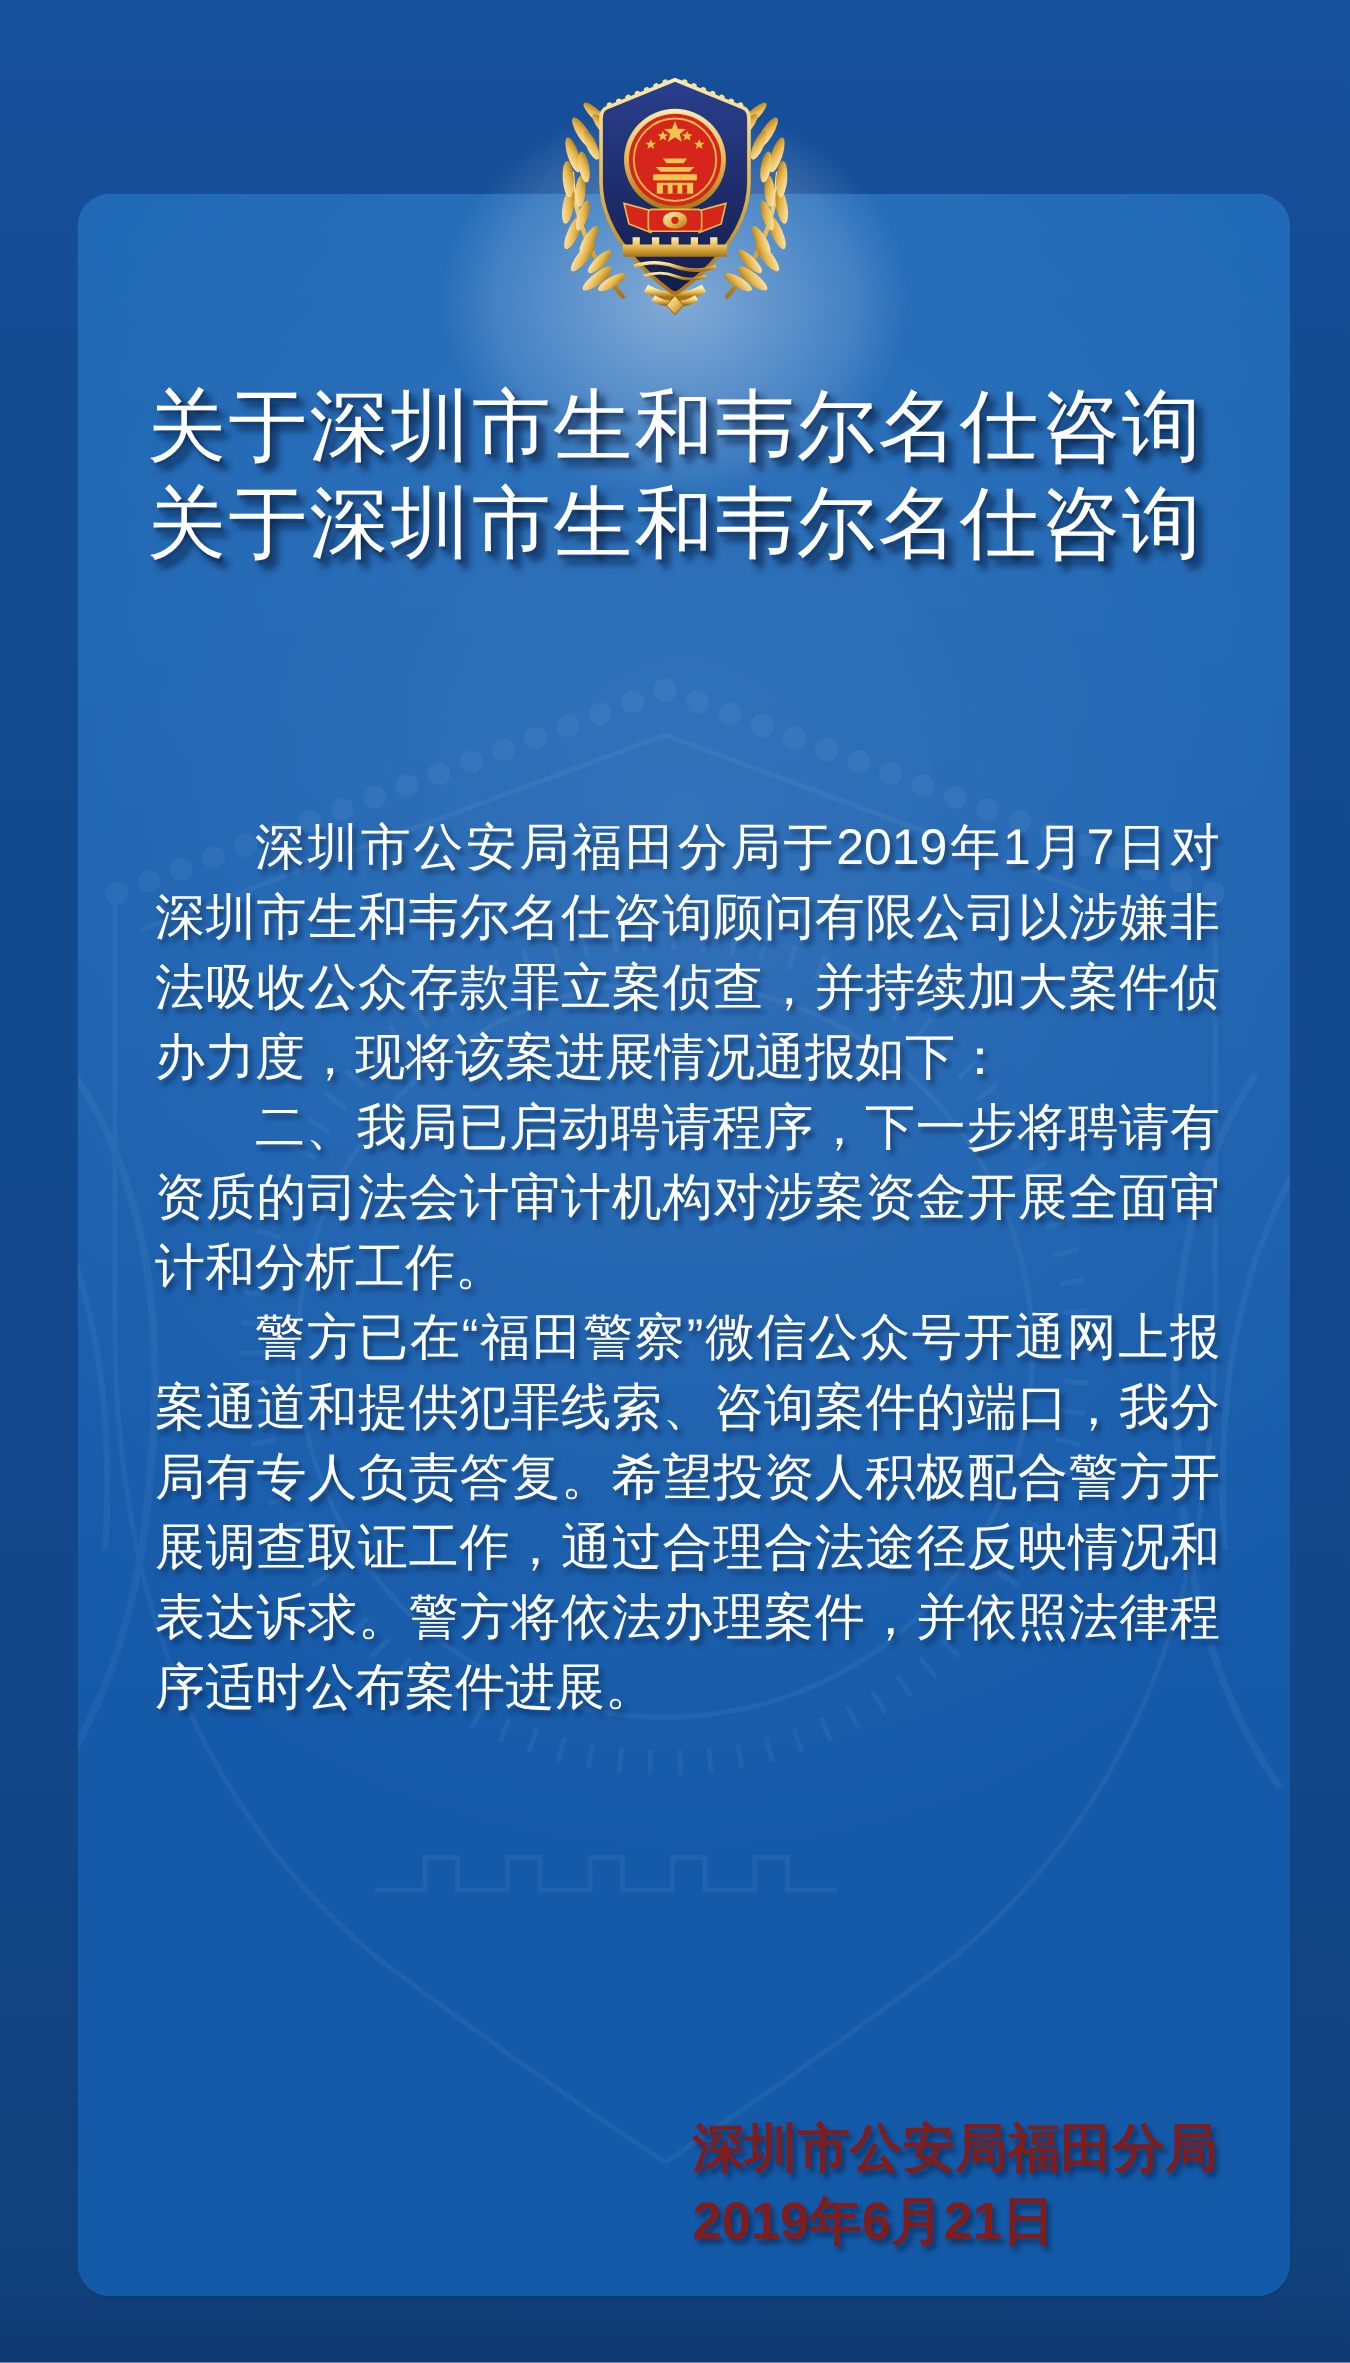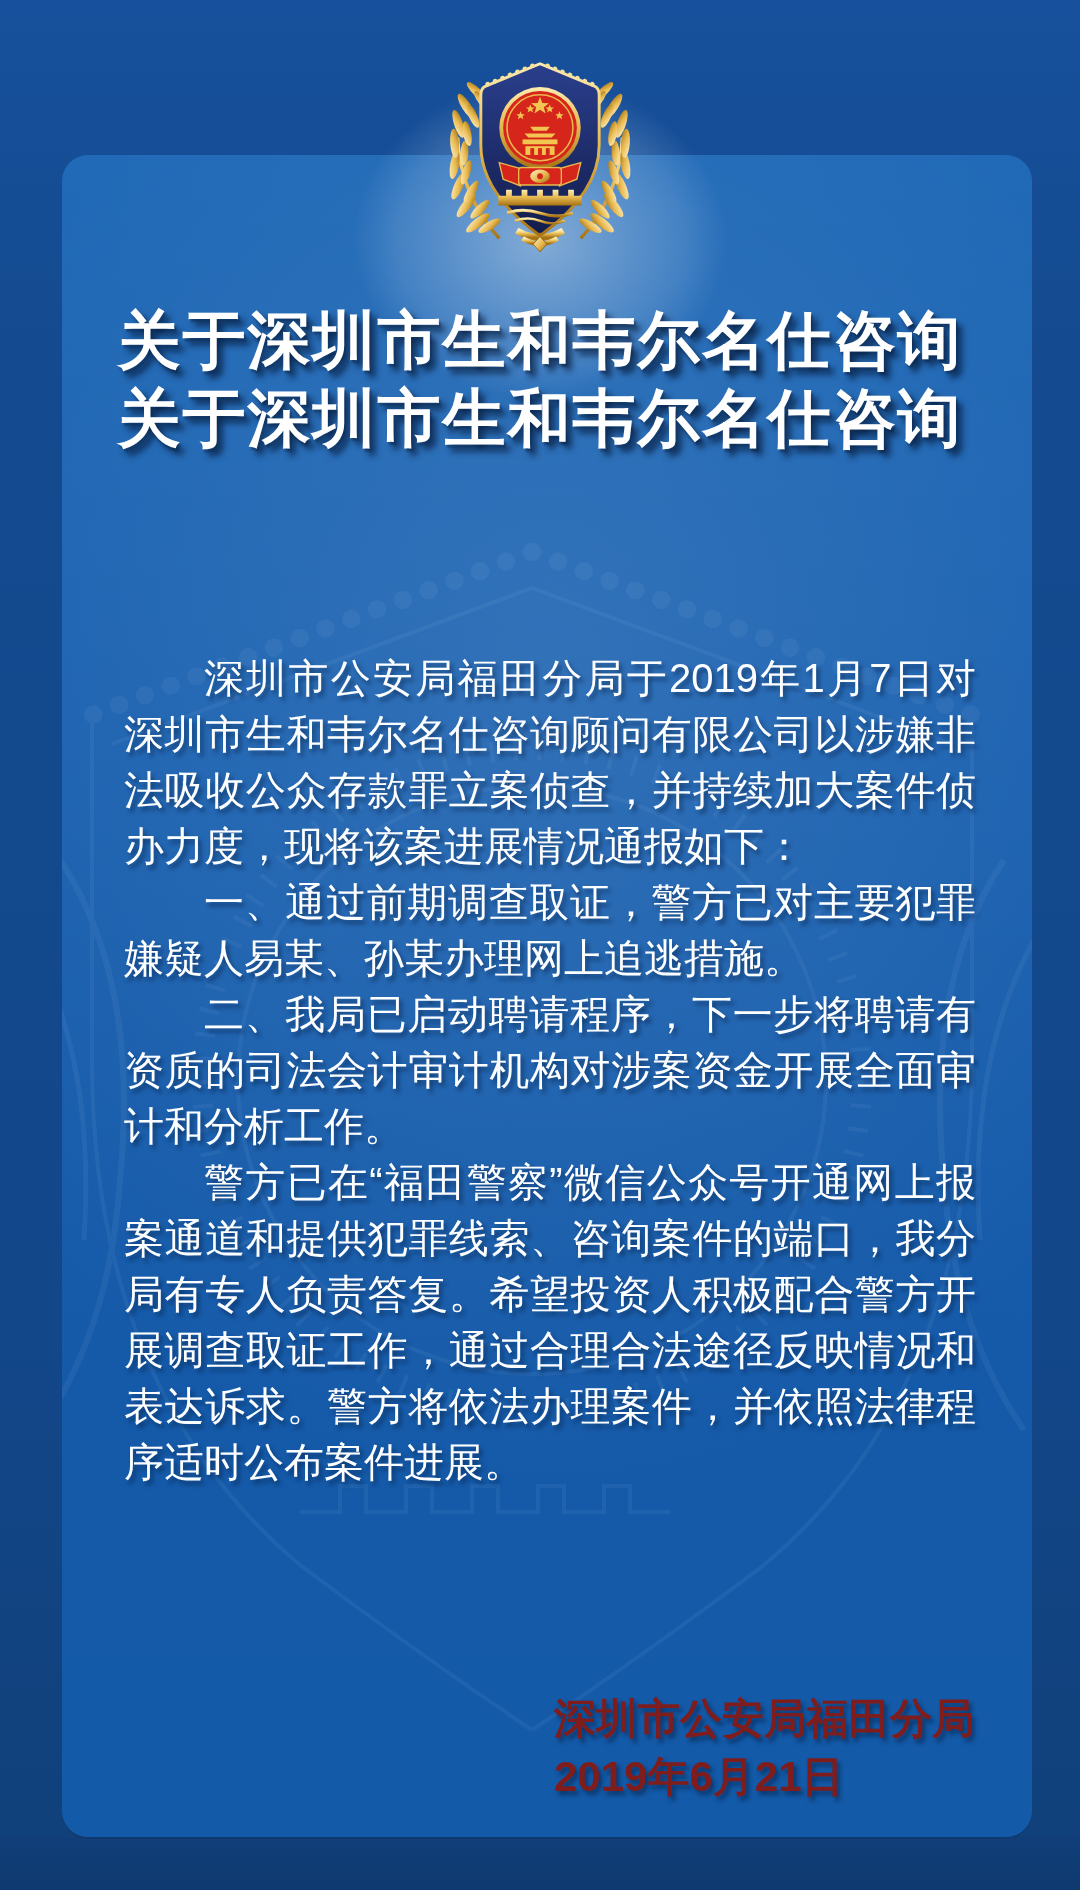--- a/index.html
+++ b/index.html
@@ -22,21 +22,21 @@
   }
   .watermark{position:absolute;left:0;top:0;width:970px;height:1682px;opacity:0.85;}
   .glow{
     position:absolute;left:280px;top:20px;width:520px;height:440px;
     background:radial-gradient(closest-side, rgba(255,255,255,0.42), rgba(214,232,255,0.16) 55%, rgba(255,255,255,0) 72%);
     pointer-events:none;
   }
   .emblem{position:absolute;left:443px;top:50px;width:194px;height:206px;}
   .title{
     position:absolute;left:0;top:302px;width:1080px;text-align:center;
-    font-family:"Liberation Serif","DejaVu Serif",serif;font-weight:700;
+    font-family:"Liberation Serif","DejaVu Serif",serif;font-weight:400;
     font-size:63px;line-height:78px;letter-spacing:2px;color:#ffffff;
     text-shadow:6px 7px 6px rgba(6,28,62,0.78), 2px 3px 2px rgba(6,28,62,0.45);
   }
   .body-text{
     position:absolute;left:124px;top:650px;width:852px;
     font-size:40px;line-height:56px;font-weight:400;color:#fdfeff;
     text-align:justify;text-shadow:3px 4px 4px rgba(6,28,62,0.55);
   }
   .body-text p{margin:0;text-indent:2em;}
   .signature{
@@ -183,21 +183,20 @@
   <path d="M74,176 Q88,171 100,176 T126,176" stroke="url(#gold)" stroke-width="2.4" fill="none"></path>
 </svg>
 
 <div class="title">
   <div>关于深圳市生和韦尔名仕咨询</div>
   <div>关于深圳市生和韦尔名仕咨询</div>
 </div>
 
 <div class="body-text">
   <p>深圳市公安局福田分局于2019年1月7日对深圳市生和韦尔名仕咨询顾问有限公司以涉嫌非法吸收公众存款罪立案侦查，并持续加大案件侦办力度，现将该案进展情况通报如下：</p>
-  <p>一、通过前期调查取证，警方已对主要犯罪嫌疑人易某、孙某办理网上追逃措施。</p>
   <p>二、我局已启动聘请程序，下一步将聘请有资质的司法会计审计机构对涉案资金开展全面审计和分析工作。</p>
   <p>警方已在“福田警察”微信公众号开通网上报案通道和提供犯罪线索、咨询案件的端口，我分局有专人负责答复。希望投资人积极配合警方开展调查取证工作，通过合理合法途径反映情况和表达诉求。警方将依法办理案件，并依照法律程序适时公布案件进展。</p>
 </div>
 
 <div class="signature">
   <div class="agency">深圳市公安局福田分局</div>
   <div class="date">2019年6月21日</div>
 </div>
 
 </body></html>

